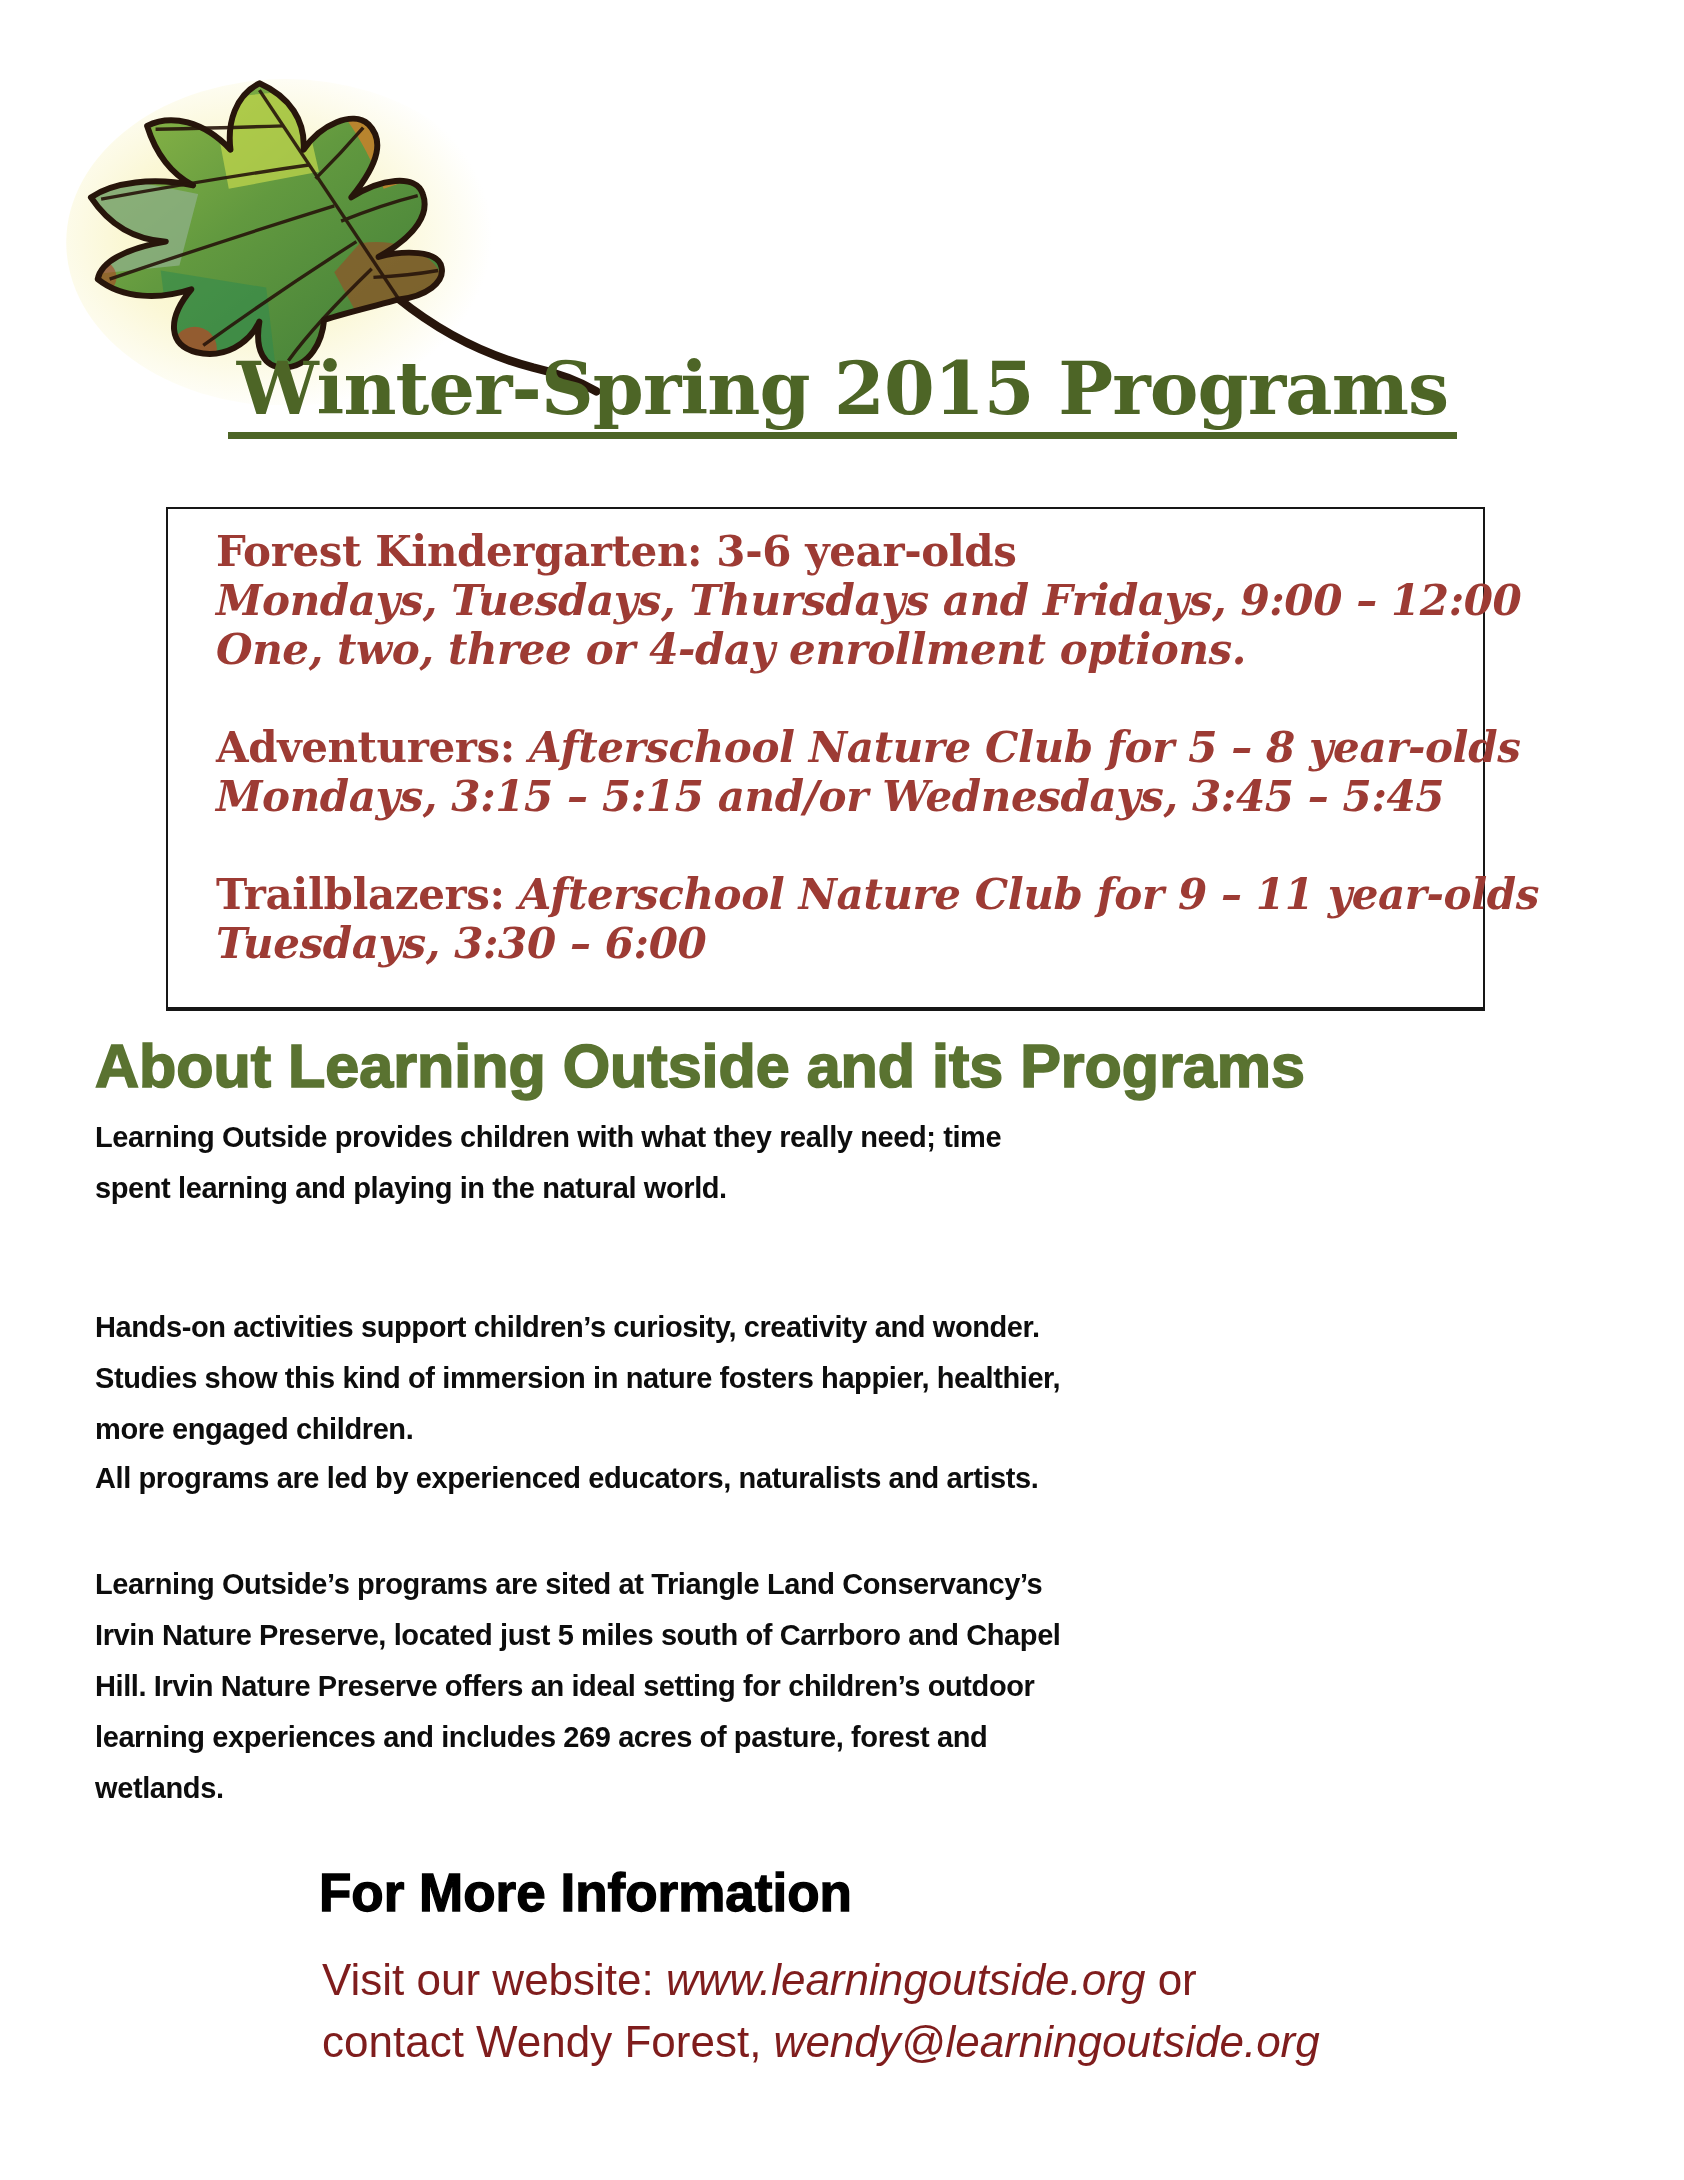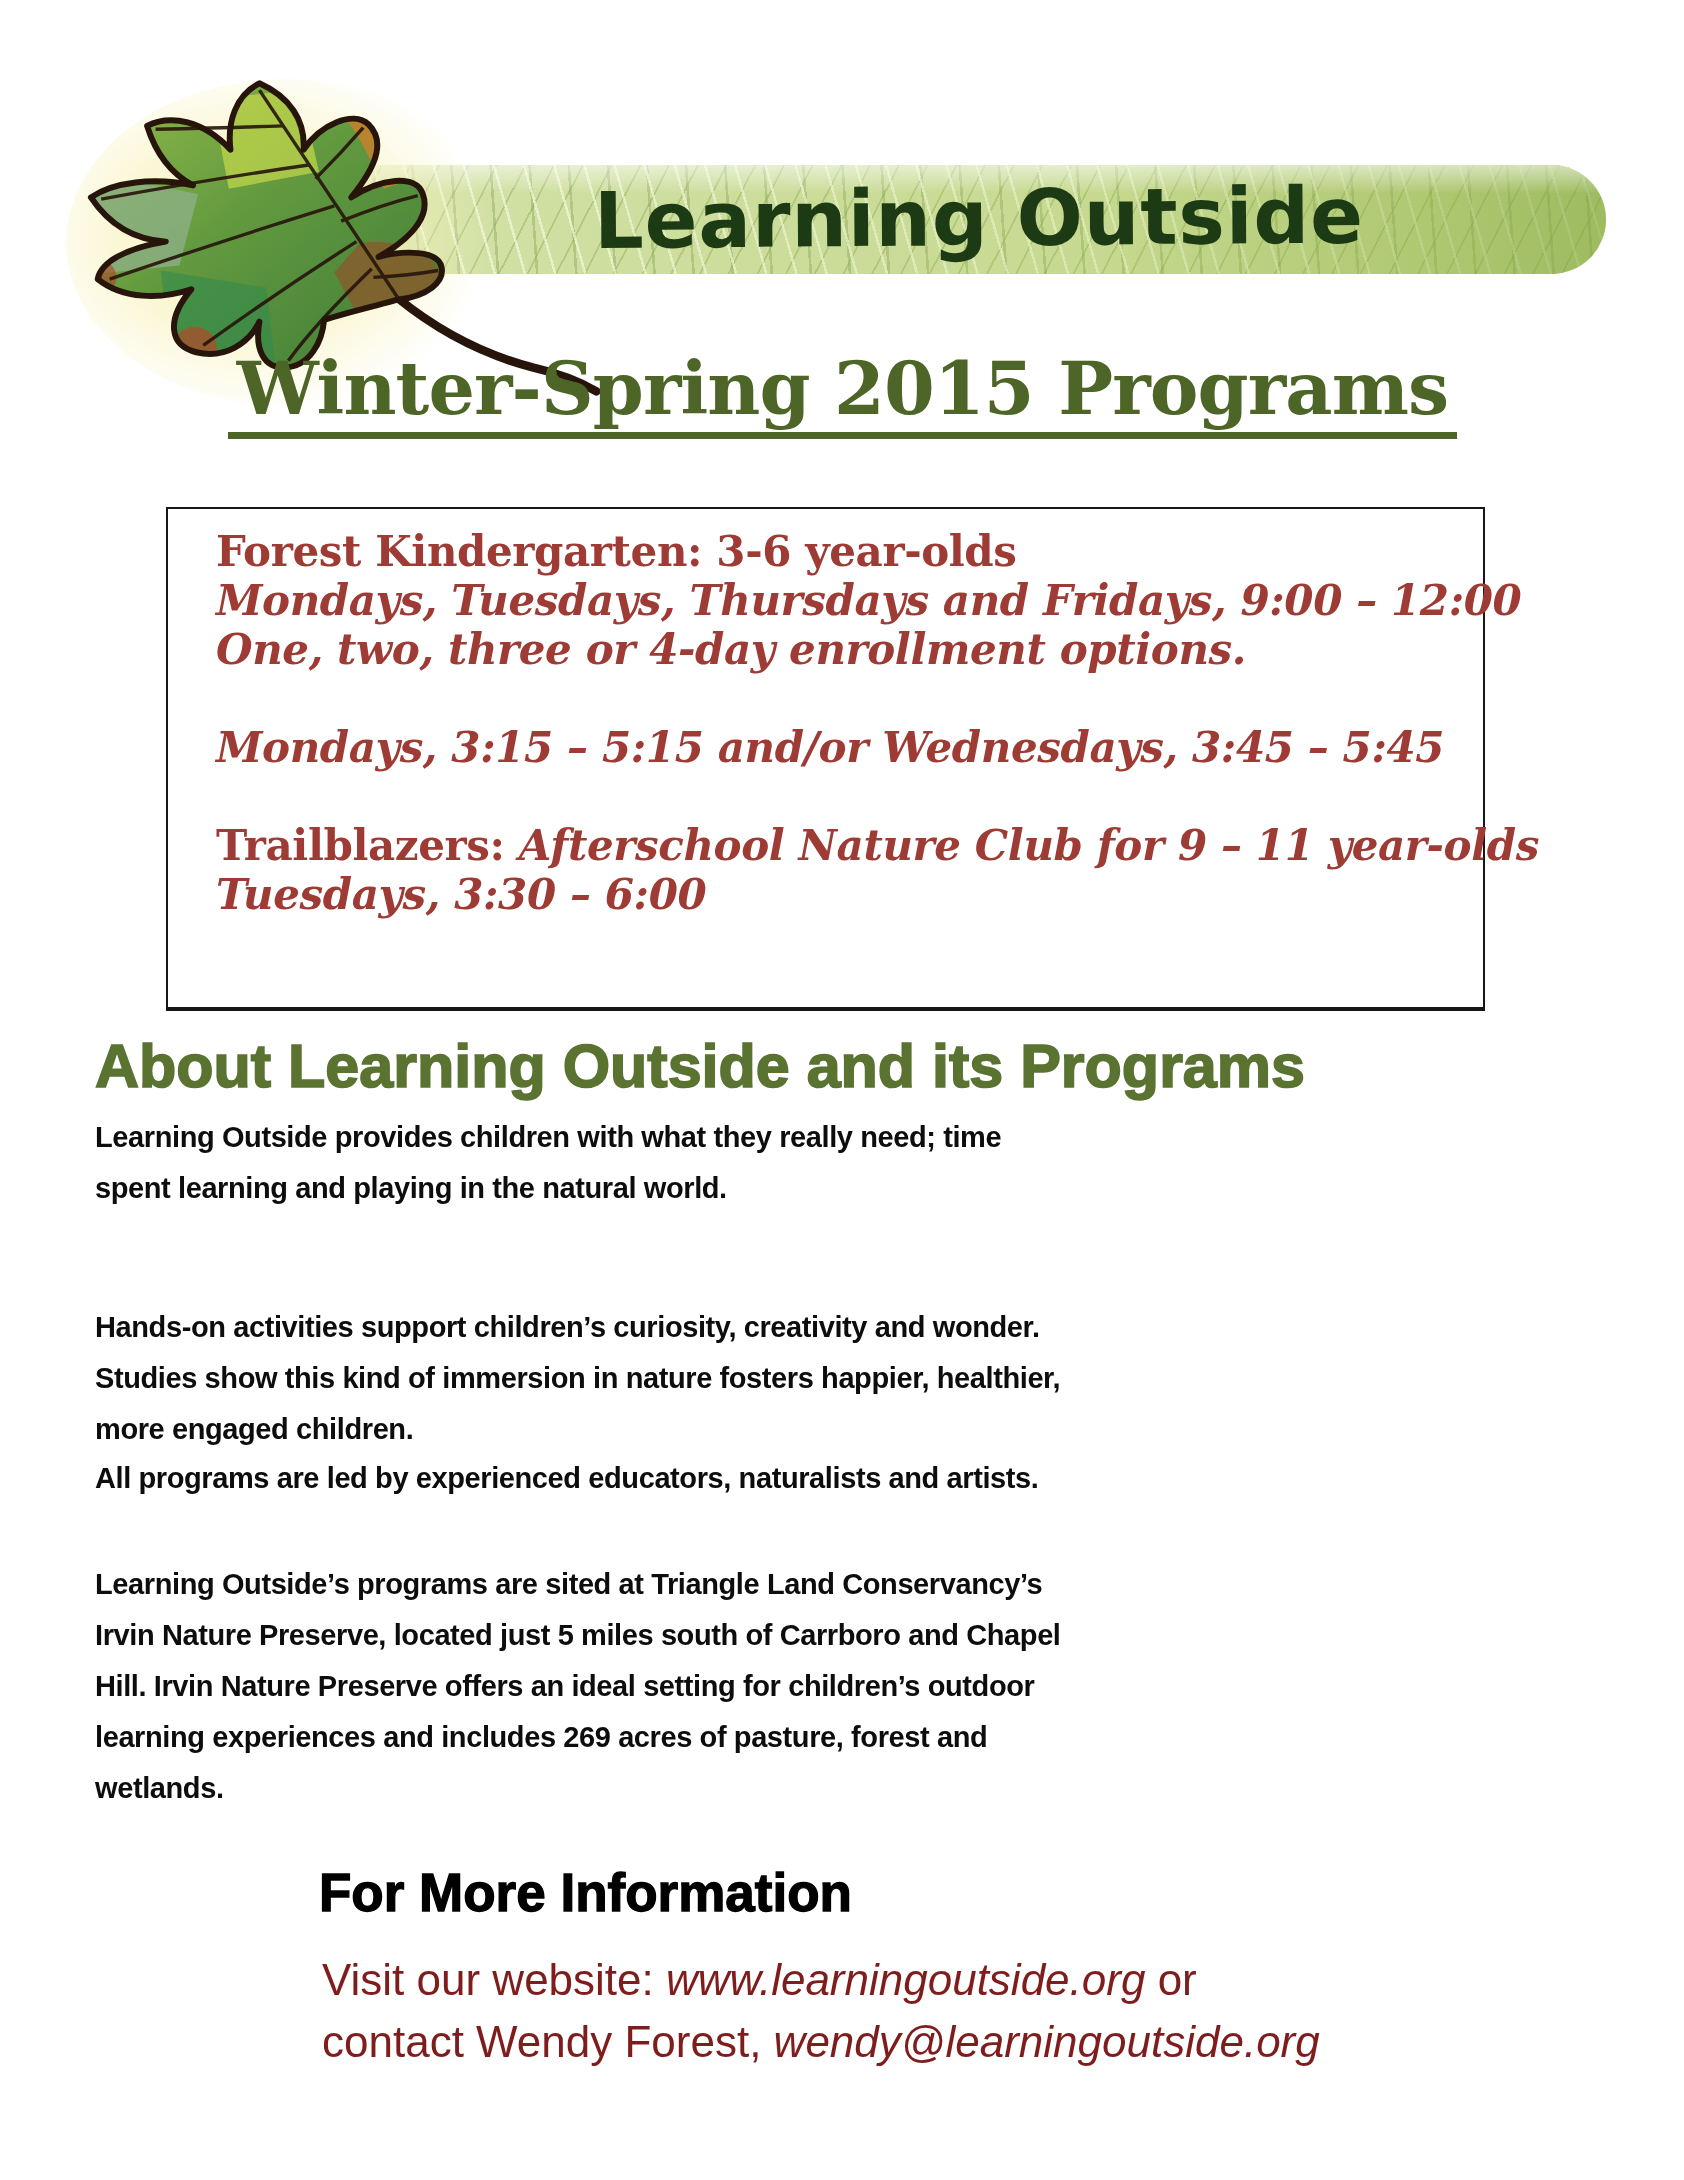--- a/index.html
+++ b/index.html
@@ -83,25 +83,20 @@
   }
   #contact-1{top:1955px;}
   #contact-2{top:2017px;}
   .contact-line .it{font-style:italic;}
 </style>
 </head>
 <body>
 
 <div class="page">
 
-  <div class="banner">
-    <div class="tex"></div>
-    <div class="shade"></div>
-    <div class="banner-text">Learning Outside</div>
-  </div>
 
   <svg class="leaf" viewBox="0 0 648 396">
     <defs>
       <radialGradient id="glowg" cx="42%" cy="48%" r="55%">
         <stop offset="0%" stop-color="#f7f1b4" stop-opacity="0.95"></stop>
         <stop offset="55%" stop-color="#f7f1b4" stop-opacity="0.55"></stop>
         <stop offset="100%" stop-color="#f7f1b4" stop-opacity="0"></stop>
       </radialGradient>
       <linearGradient id="leafg" x1="0" y1="0" x2="1" y2="1">
         <stop offset="0" stop-color="#93bb48"></stop>
@@ -151,20 +146,21 @@
 
   <div class="title-row">
     <span class="title">Winter-Spring 2015 Programs</span>
   </div>
 
   <div class="program-box">
     <div>Forest Kindergarten: 3-6 year-olds</div>
     <div class="it">Mondays, Tuesdays, Thursdays and Fridays, 9:00 – 12:00</div>
     <div class="it">One, two, three or 4-day enrollment options.</div>
     <div class="spacer"></div>
+    <div><span>Adventurers: </span><span class="it">Afterschool Nature Club for 5 – 8 year-olds</span></div>
     <div class="it">Mondays, 3:15 – 5:15 and/or Wednesdays, 3:45 – 5:45</div>
     <div class="spacer"></div>
     <div><span>Trailblazers: </span><span class="it">Afterschool Nature Club for 9 – 11 year-olds</span></div>
     <div class="it">Tuesdays, 3:30 – 6:00</div>
   </div>
 
   <div class="about-heading">About Learning Outside and its Programs</div>
   <div class="body-para" id="para-1">Learning Outside provides children with what they really need; time
 spent learning and playing in the natural world.</div>
   <div class="body-para" id="para-2">Hands-on activities support children’s curiosity, creativity and wonder.

